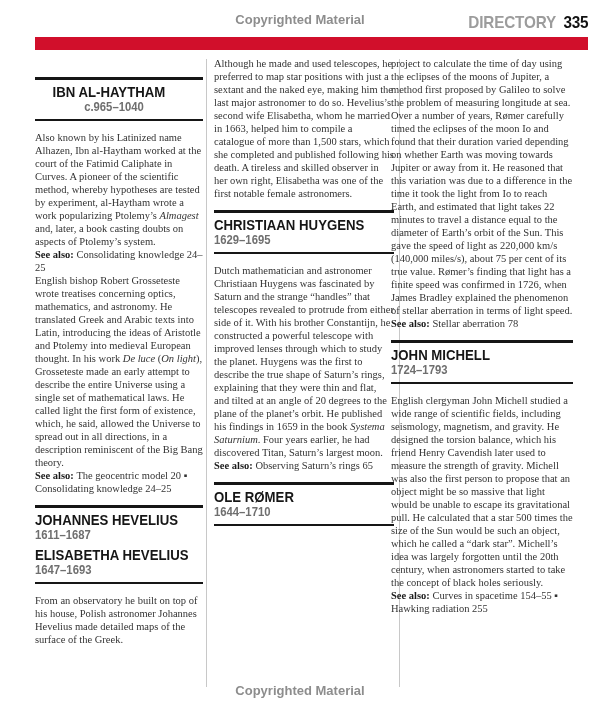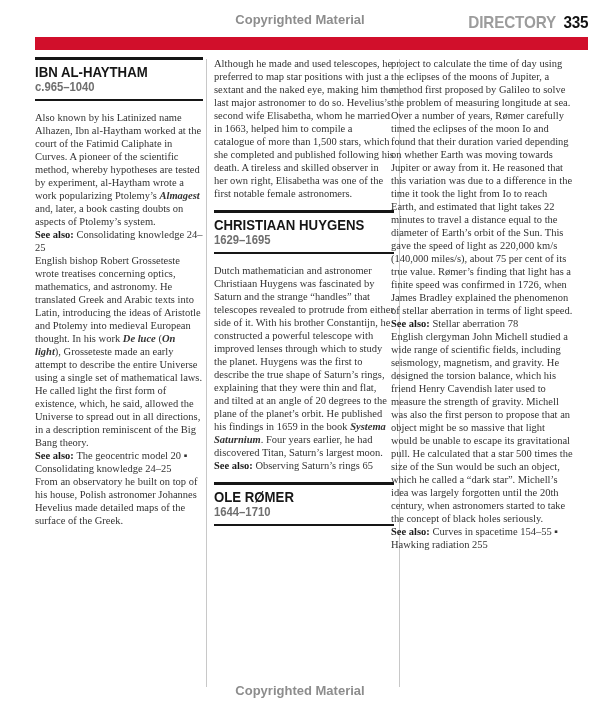--- a/index.html
+++ b/index.html
@@ -37,38 +37,38 @@
     position: absolute; top: 2px; height: 628px; width: 1px;
     background: var(--divider-gray, #c8c8c8);
   }
   .divider-1 { left: 171px; }
   .divider-2 { left: 364px; }
   .entry-heading {
     border-top: 3px solid var(--heading-black, #161616);
     border-bottom: 2px solid var(--heading-black, #161616);
     padding: 3px 0 5px; margin: 10px 0 10px;
   }
-  .col > .entry-heading:first-child { margin-top: 0; }
+  .col > .entry-heading:first-child { margin-top: 20px; text-align: center; }
   .entry-name {
     font-family: "Liberation Sans", sans-serif; font-weight: 700;
     font-size: 15px; line-height: 17px; color: var(--heading-black, #161616);
     white-space: nowrap; transform: scaleX(0.88); transform-origin: 0 50%;
   }
   .entry-name + .entry-name-block, .entry-dates + .entry-name { margin-top: 4px; }
   .entry-dates {
     font-family: "Liberation Sans", sans-serif; font-weight: 700;
     font-size: 12px; line-height: 13px; color: var(--date-gray, #6f6f6f);
     white-space: nowrap; transform: scaleX(0.94); transform-origin: 0 50%;
     margin-top: 1px;
   }
   .body-text, .see-also {
     margin: 0; font-size: 10.5px; line-height: 13px;
     color: var(--body-text, #333333); text-align: left;
   }
-  .body-text i { font-style: italic; font-weight: bold; }
+  .body-text i { font-style: italic; }
   .see-also b { color: #1a1a1a; }
 </style>
 </head>
 <body>
 
 <div class="page">
   <div class="top-watermark">Copyrighted Material</div>
   <div class="page-header">
     <span class="header-section">DIRECTORY</span>
     <span class="header-page-number">335</span>
@@ -77,38 +77,48 @@
   <div class="columns">
     <div class="col col-1">
         <div class="entry-heading">
           <div class="entry-name">IBN AL-HAYTHAM</div>
           <div class="entry-dates">c.965–1040</div>
         </div>
         <p class="body-text"><span>Also known by his Latinized name Alhazen, Ibn al-Haytham worked at the court of the Fatimid Caliphate in Curves. A pioneer of the scientific method, whereby hypotheses are tested by experiment, al-Haytham wrote a work popularizing Ptolemy’s </span><i>Almagest</i><span> and, later, a book casting doubts on aspects of Ptolemy’s system.</span></p>
         <p class="see-also"><b>See also: </b>Consolidating knowledge 24–25</p>
         <p class="body-text"><span>English bishop Robert Grosseteste wrote treatises concerning optics, mathematics, and astronomy. He translated Greek and Arabic texts into Latin, introducing the ideas of Aristotle and Ptolemy into medieval European thought. In his work </span><i>De luce</i><span> (</span><i>On light</i><span>), Grosseteste made an early attempt to describe the entire Universe using a single set of mathematical laws. He called light the first form of existence, which, he said, allowed the Universe to spread out in all directions, in a description reminiscent of the Big Bang theory.</span></p>
         <p class="see-also"><b>See also: </b>The geocentric model 20 ▪ Consolidating knowledge 24–25</p>
+        <div class="entry-heading">
+          <div class="entry-name">JOHANNES HEVELIUS</div>
+          <div class="entry-dates">1611–1687</div>
+          <div class="entry-name">ELISABETHA HEVELIUS</div>
+          <div class="entry-dates">1647–1693</div>
+        </div>
         <p class="body-text"><span>From an observatory he built on top of his house, Polish astronomer Johannes Hevelius made detailed maps of the surface of the Greek.</span></p>
       </div>
     <div class="col-divider divider-1"></div>
     <div class="col col-2">
         <p class="body-text"><span>Although he made and used telescopes, he preferred to map star positions with just a sextant and the naked eye, making him the last major astronomer to do so. Hevelius’s second wife Elisabetha, whom he married in 1663, helped him to compile a catalogue of more than 1,500 stars, which she completed and published following his death. A tireless and skilled observer in her own right, Elisabetha was one of the first notable female astronomers.</span></p>
         <div class="entry-heading">
           <div class="entry-name">CHRISTIAAN HUYGENS</div>
           <div class="entry-dates">1629–1695</div>
         </div>
         <p class="body-text"><span>Dutch mathematician and astronomer Christiaan Huygens was fascinated by Saturn and the strange “handles” that telescopes revealed to protrude from either side of it. With his brother Constantijn, he constructed a powerful telescope with improved lenses through which to study the planet. Huygens was the first to describe the true shape of Saturn’s rings, explaining that they were thin and flat, and tilted at an angle of 20 degrees to the plane of the planet’s orbit. He published his findings in 1659 in the book </span><i>Systema Saturnium</i><span>. Four years earlier, he had discovered Titan, Saturn’s largest moon.</span></p>
         <p class="see-also"><b>See also: </b>Observing Saturn’s rings 65</p>
         <div class="entry-heading">
           <div class="entry-name">OLE RØMER</div>
           <div class="entry-dates">1644–1710</div>
         </div>
       </div>
     <div class="col-divider divider-2"></div>
     <div class="col col-3">
         <p class="body-text"><span>project to calculate the time of day using the eclipses of the moons of Jupiter, a method first proposed by Galileo to solve the problem of measuring longitude at sea. Over a number of years, Rømer carefully timed the eclipses of the moon Io and found that their duration varied depending on whether Earth was moving towards Jupiter or away from it. He reasoned that this variation was due to a difference in the time it took the light from Io to reach Earth, and estimated that light takes 22 minutes to travel a distance equal to the diameter of Earth’s orbit of the Sun. This gave the speed of light as 220,000 km/s (140,000 miles/s), about 75 per cent of its true value. Rømer’s finding that light has a finite speed was confirmed in 1726, when James Bradley explained the phenomenon of stellar aberration in terms of light speed.</span></p>
         <p class="see-also"><b>See also: </b>Stellar aberration 78</p>
+        <div class="entry-heading">
+          <div class="entry-name">JOHN MICHELL</div>
+          <div class="entry-dates">1724–1793</div>
+        </div>
         <p class="body-text"><span>English clergyman John Michell studied a wide range of scientific fields, including seismology, magnetism, and gravity. He designed the torsion balance, which his friend Henry Cavendish later used to measure the strength of gravity. Michell was also the first person to propose that an object might be so massive that light would be unable to escape its gravitational pull. He calculated that a star 500 times the size of the Sun would be such an object, which he called a “dark star”. Michell’s idea was largely forgotten until the 20th century, when astronomers started to take the concept of black holes seriously.</span></p>
         <p class="see-also"><b>See also: </b>Curves in spacetime 154–55 ▪ Hawking radiation 255</p>
       </div>
   </div>
   <div class="bottom-watermark">Copyrighted Material</div>
 </div>
 
 </body></html>

